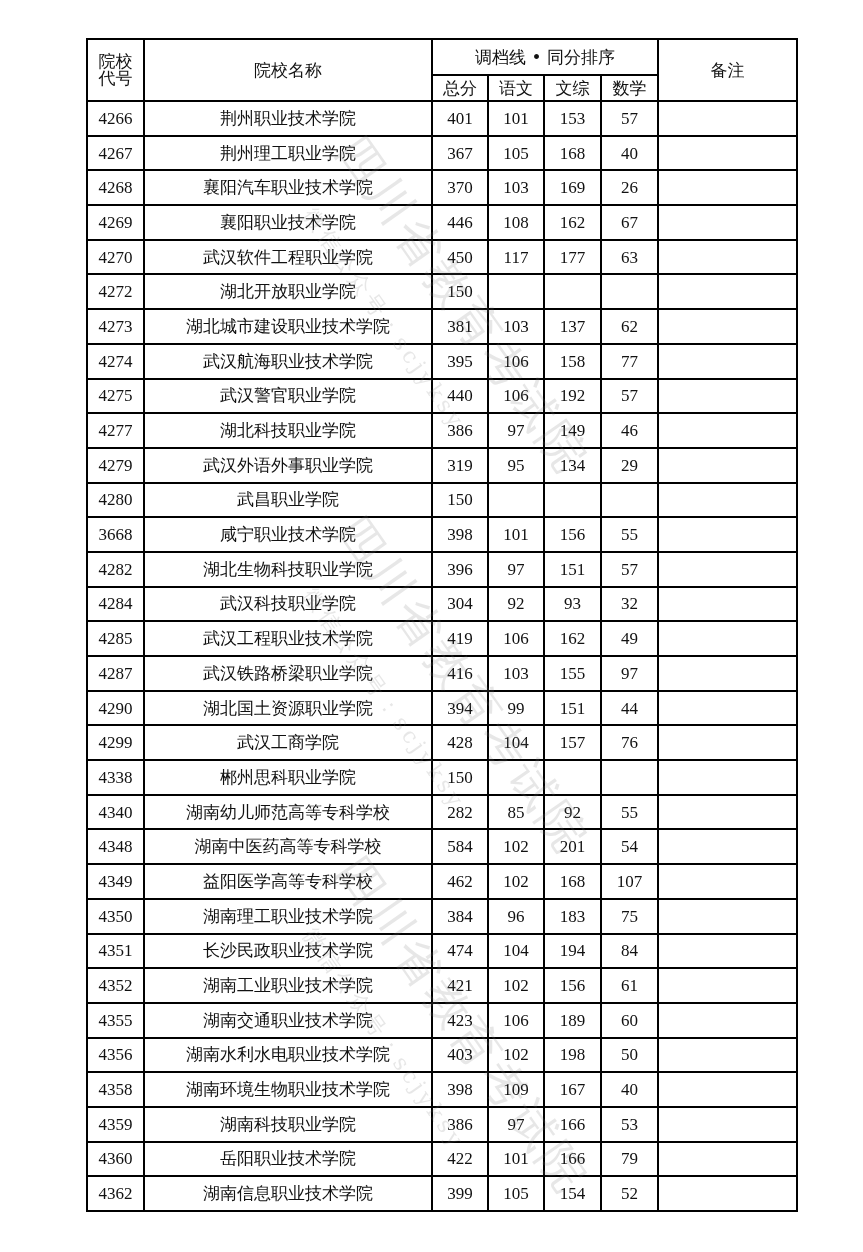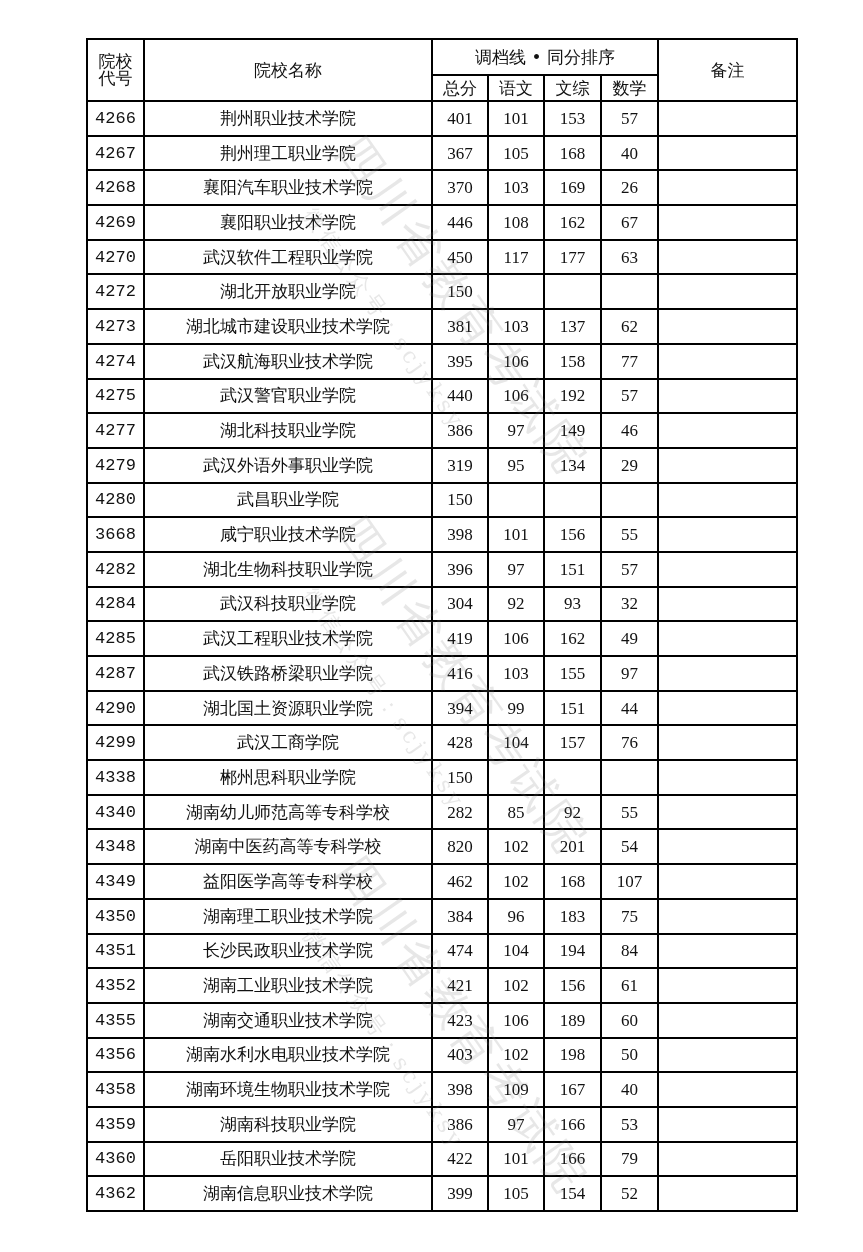--- a/index.html
+++ b/index.html
@@ -7,21 +7,21 @@
          font-family: "DejaVu Serif", "Liberation Serif", serif; color: #111; }
   .page { position: absolute; left: 12px; top: 0; width: 863px; height: 1252px; margin-top: 34px; }
   table.grid { position: absolute; left: 74px; top: 4px; width: 710px;
                border-collapse: collapse; table-layout: fixed; }
   table.grid td, table.grid th { border: 2px solid #000; padding: 0; text-align: center;
                vertical-align: middle; font-weight: normal; font-size: 17px; line-height: 1; }
   th.h-code { font-size: 17px; line-height: 20px; }
   th.h-group { height: 34px; }
   th.h-sub { height: 24px; font-size: 17px; border-radius: 9px; }
   tr.row td { height: 32.7px; }
-  td.code { font-family: Liberation Mono, monospace; font-size: 18px; text-align: center; }
+  td.code { font-family: Liberation Serif, serif; font-size: 18px; text-align: center; }
   td.num { font-family: "Liberation Serif", "DejaVu Serif", serif; font-size: 18px; }
   td.name { font-size: 17px; }
   .watermark { position: absolute; pointer-events: none; color: rgba(120,120,120,0.18);
                font-size: 46px; transform: rotate(55deg); white-space: nowrap; letter-spacing: 4px; }
   .footer { position: absolute; left: 0; width: 863px; top: 1218px; text-align: center;
             font-size: 15px; font-family: "DejaVu Sans", "Liberation Sans", sans-serif; padding-left: 38px; }
 </style>
 </head>
 <body>
 
@@ -239,21 +239,21 @@
           <td class="name">湖南幼儿师范高等专科学校</td>
           <td class="num">282</td>
           <td class="num">85</td>
           <td class="num">92</td>
           <td class="num">55</td>
           <td class="remark"></td>
         </tr>
         <tr class="row">
           <td class="code">4348</td>
           <td class="name">湖南中医药高等专科学校</td>
-          <td class="num">820</td>
+          <td class="num">584</td>
           <td class="num">102</td>
           <td class="num">201</td>
           <td class="num">54</td>
           <td class="remark"></td>
         </tr>
         <tr class="row">
           <td class="code">4349</td>
           <td class="name">益阳医学高等专科学校</td>
           <td class="num">462</td>
           <td class="num">102</td>

